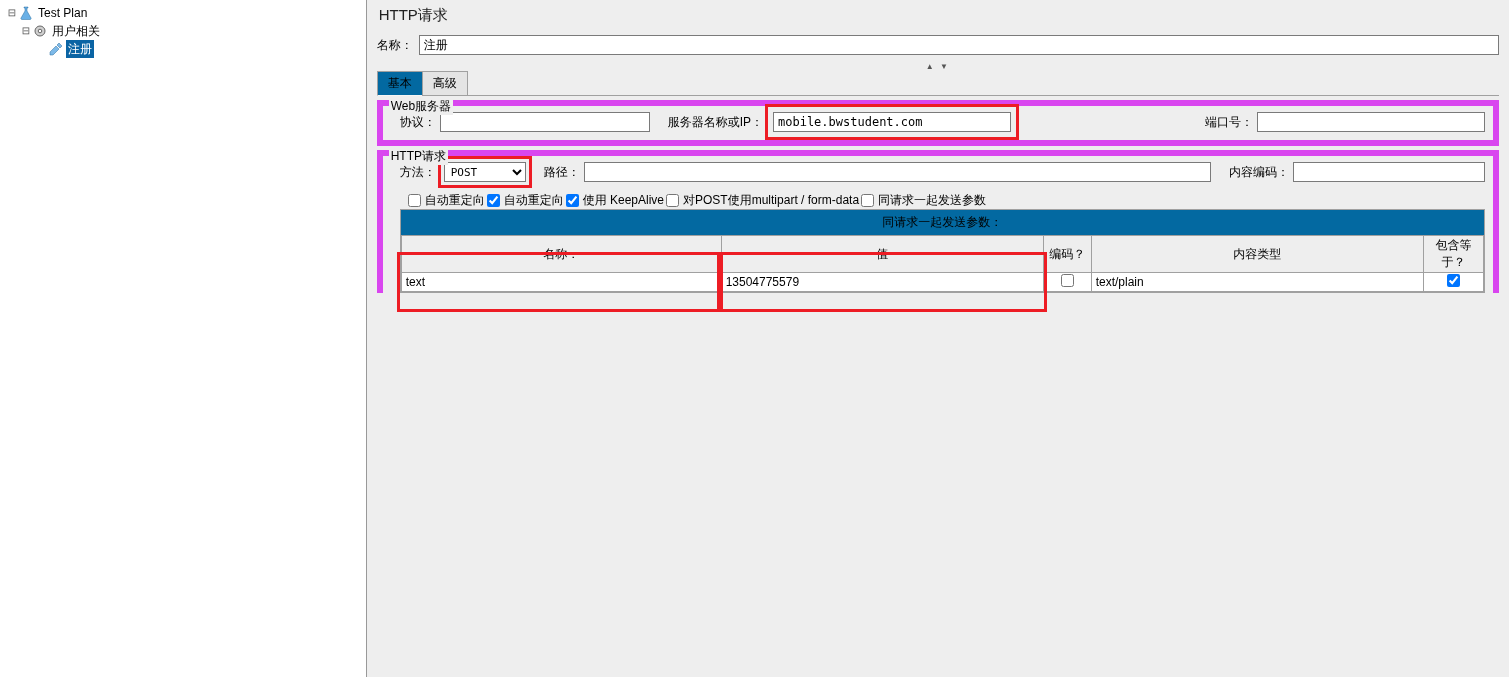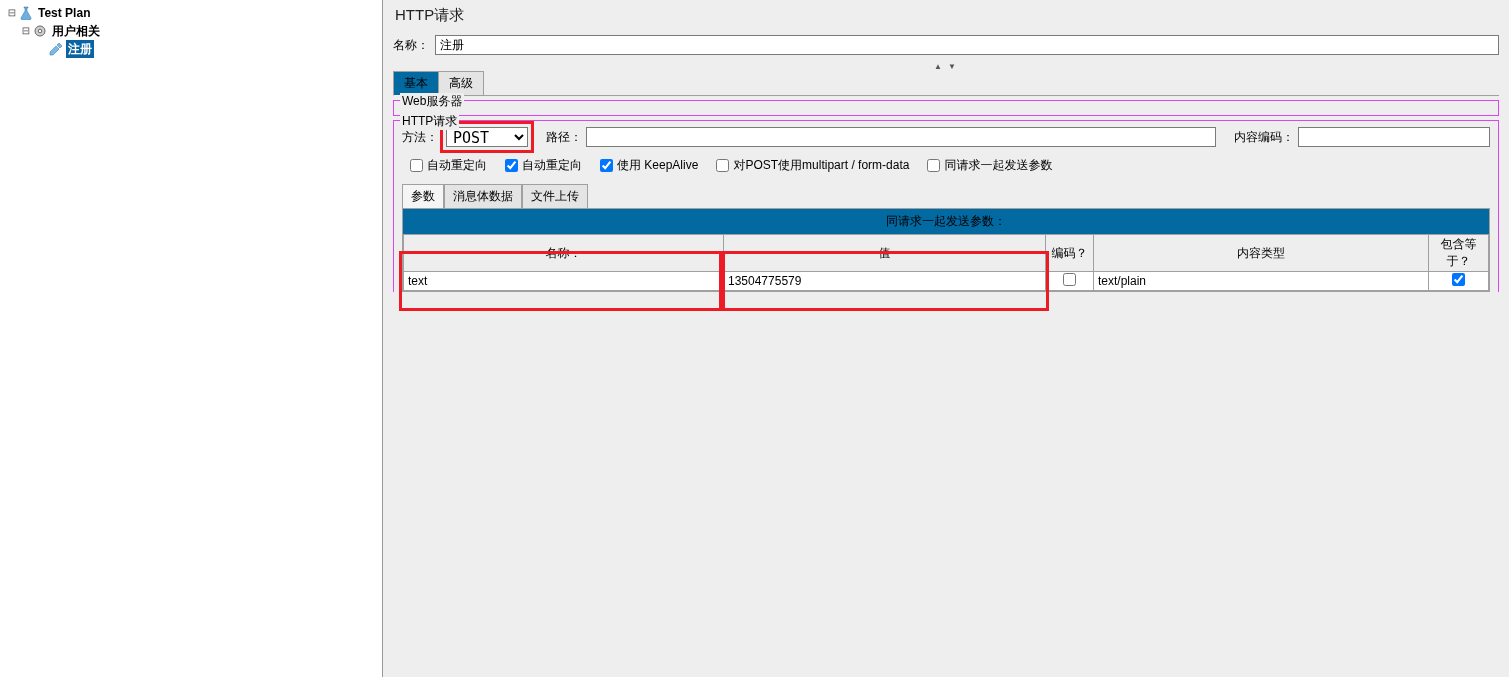--- a/index.html
+++ b/index.html
@@ -1,39 +1,39 @@
 <!DOCTYPE html>
 <html><head>
 <meta charset="utf-8">
 <style>
 * { box-sizing: border-box; margin: 0; padding: 0; }
 body { font-family: "Microsoft YaHei", SimSun, Arial, sans-serif; font-size: 12px; background: #eeeeee; width: 1509px; height: 677px; overflow: hidden; display: flex; }
 .tree-panel { width: 383px; height: 100%; background: #fff; border-right: 1px solid #999; padding: 4px 0 0 4px; }
 .tree-node { display: flex; align-items: center; height: 18px; line-height: 18px; padding-left: 2px; white-space: nowrap; }
 .tree-node .twisty { width: 12px; text-align: center; color: #555; font-size: 10px; cursor: pointer; }
 .tree-node .icon { width: 16px; height: 16px; display: inline-flex; align-items: center; justify-content: center; margin-right: 2px; }
-.tree-node .label { padding: 0 2px; font-weight: bold; }
+.tree-node .label { padding: 0 2px; }
 .tree-node.selected .label { background: #0a64a4; color: #fff; }
 .main-panel { flex: 1; height: 100%; background: #eeeeee; padding: 6px 10px 0 10px; display: flex; flex-direction: column; }
 .title { font-size: 15px; color: #222; margin: 0 0 10px 2px; }
 .row { display: flex; align-items: center; margin-bottom: 10px; }
 .row > label { margin-right: 6px; }
 .text-input { height: 20px; background: #fff; border: 1px solid #7a7a7a; padding: 0 4px; font-family: inherit; font-size: 12px; }
 .grow { flex: 1; }
 .divider { height: 3px; margin: 0 0 2px 0; display: flex; align-items: center; justify-content: center; color: #555; font-size: 8px; letter-spacing: 2px; }
 .tabstrip { display: flex; border-bottom: 1px solid #a0a0a0; }
 .tab { padding: 3px 10px 3px 10px; border: 1px solid #a0a0a0; background: #eeeeee; margin-right: -1px; position: relative; top: 1px; cursor: pointer; }
 .tab.active { background: #0369a1; border-bottom-color: #f5f5f5; }
 .tab.inactive { background: #e4e4e4; }
-.fieldset { border: 1px solid #d946ef; margin: 4px 0 0 0; padding: 6px 8px 8px 8px; position: relative; }
+.fieldset { border: 6px solid #d946ef; margin: 4px 0 0 0; padding: 6px 8px 8px 17px; position: relative; }
 .fieldset .legend { position: absolute; top: -8px; left: 6px; background: #eeeeee; padding: 0 2px; font-size: 12px; }
 .srv-row { display: flex; align-items: center; gap: 4px; }
 .srv-row label { white-space: nowrap; }
-.select { height: 20px; background: #fff; border: 1px solid #7a7a7a; font-family: inherit; font-size: 15px; padding: 0 2px; }
-.checks { display: flex; align-items: center; gap: 18px; margin-top: 10px; padding-left: 8px; }
+.select { height: 20px; background: #fff; border: 1px solid #7a7a7a; font-family: inherit; font-size: 11px; padding: 0 2px; }
+.checks { display: flex; align-items: center; gap: 2px; margin-top: 10px; padding-left: 8px; }
 .chk { display: flex; align-items: center; gap: 4px; }
 .chk input { width: 13px; height: 13px; }
 .params-tabs { display: flex; margin-top: 10px; }
 .params-tabs .ptab { padding: 3px 8px; border: 1px solid #a0a0a0; border-bottom: none; background: #eeeeee; margin-right: 0; cursor: pointer; }
 .params-tabs .ptab.active { background: #f5f5f5; }
 .params-tabs .ptab.inactive { background: #e4e4e4; }
 .params-title { text-align: center; padding: 4px 0; }
 .params-table { width: 100%; border-collapse: collapse; background: #fff; }
 .params-table th { background: #eeeeee; border: 1px solid #a0a0a0; font-weight: normal; padding: 1px 4px; height: 18px; }
 .params-table td { border: 1px solid #a0a0a0; padding: 1px 4px; height: 17px; background: #fff; }
@@ -88,20 +88,32 @@
 
   <div class="divider">▲&nbsp;▼</div>
 
   <div class="tabstrip">
     <div class="tab active">基本</div>
     <div class="tab inactive">高级</div>
   </div>
 
   <div class="fieldset">
     <span class="legend">Web服务器</span>
+    <div class="srv-row">
+      <label>协议：</label>
+      <input class="text-input" style="width: 210px;" value="">
+      <span style="width:10px"></span>
+      <label>服务器名称或IP：</label>
+      <span class="red-box" style="display:inline-flex;padding:6px 6px;margin:-6px 0;">
+        <input class="text-input" style="width: 238px; font-family: SimSun, monospace;" value="mobile.bwstudent.com">
+      </span>
+      <span style="flex:1;min-width:180px"></span>
+      <label>端口号：</label>
+      <input class="text-input" style="width: 228px;" value="">
+    </div>
   </div>
 
   <div class="fieldset" style="border-bottom:none;padding-bottom:0">
     <span class="legend">HTTP请求</span>
     <div class="srv-row">
       <label>方法：</label>
       <span class="red-box" style="display:inline-flex;padding:4px 4px;margin:-4px 0;">
         <select class="select" style="width:82px;font-family:SimSun,monospace">
           <option>POST</option>
         </select>
@@ -130,25 +142,20 @@
       <label class="chk">
           <input type="checkbox" style=""> 
           <span>对POST使用multipart / form-data</span>
         </label>
       <label class="chk">
           <input type="checkbox" style=""> 
           <span>同请求一起发送参数</span>
         </label>
     </div>
 
-    <div class="params-tabs">
-      <div class="ptab active">参数</div>
-      <div class="ptab inactive">消息体数据</div>
-      <div class="ptab inactive">文件上传</div>
-    </div>
 
     <div style="border:1px solid #a0a0a0;border-top:1px solid #a0a0a0;background:#0369a1;">
       <div class="params-title">同请求一起发送参数：</div>
       <table class="params-table">
         <colgroup>
           <col style="width:320px">
             <col style="width:322px">
             <col style="width:48px">
             <col>
             <col style="width:60px">

